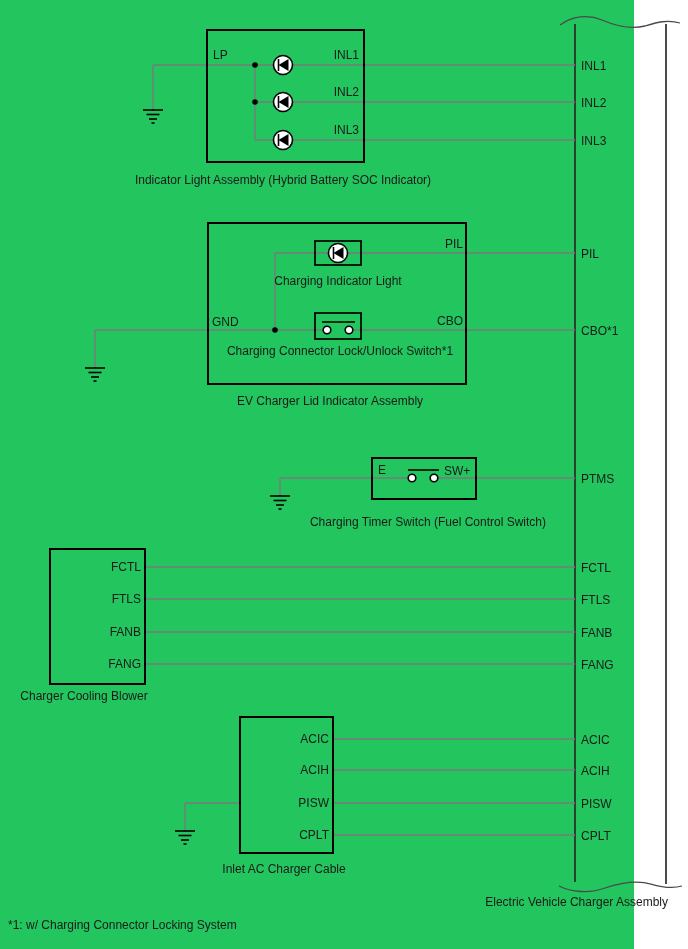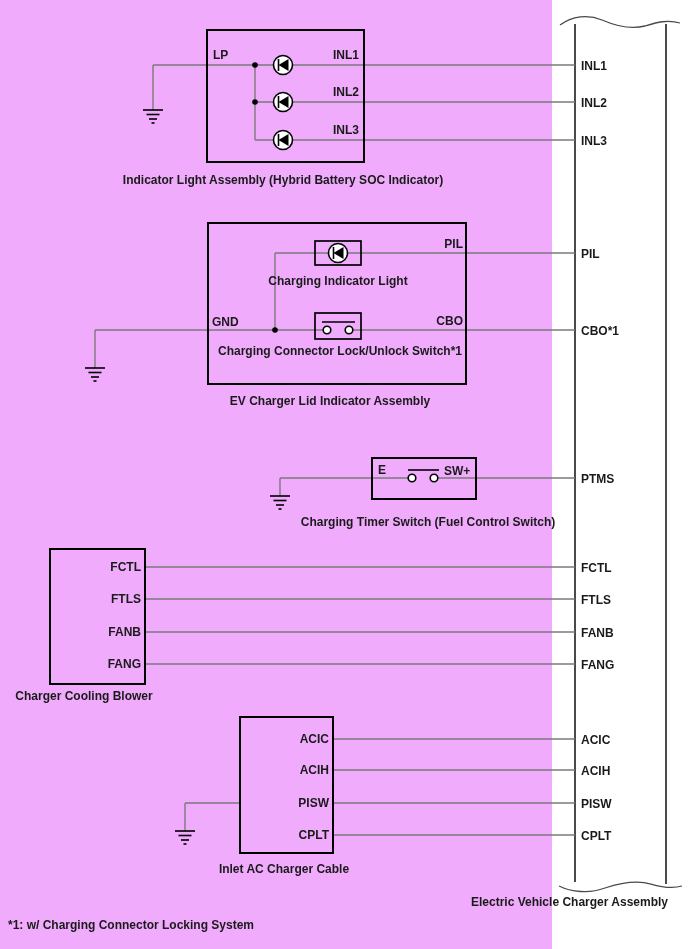--- a/index.html
+++ b/index.html
@@ -2,25 +2,24 @@
 <html><head>
 <meta charset="utf-8">
 <style>
   html, body {
     margin: 0;
     padding: 0;
     background: #ffffff;
   }
   .stage {
     position: relative;
-    width: 552px;
+    width: 634px;
     height: 949px;
-    background: #f0abfc;
+    background: #22c55e;
     font-family: "Liberation Sans", sans-serif;
-    font-weight: bold;
   }
   svg text {
     font-family: "Liberation Sans", sans-serif;
     font-size: 12px;
     fill: #1a1a1a;
   }
   .wire   { stroke: #7a7a7a; stroke-width: 1.4; fill: none; }
   .busln  { stroke: #2b2b2b; stroke-width: 1.7; fill: none; }
   .wave   { stroke: #4a4a4a; stroke-width: 1.3; fill: none; }
   .boxln  { stroke: #000000; stroke-width: 2; fill: none; }

